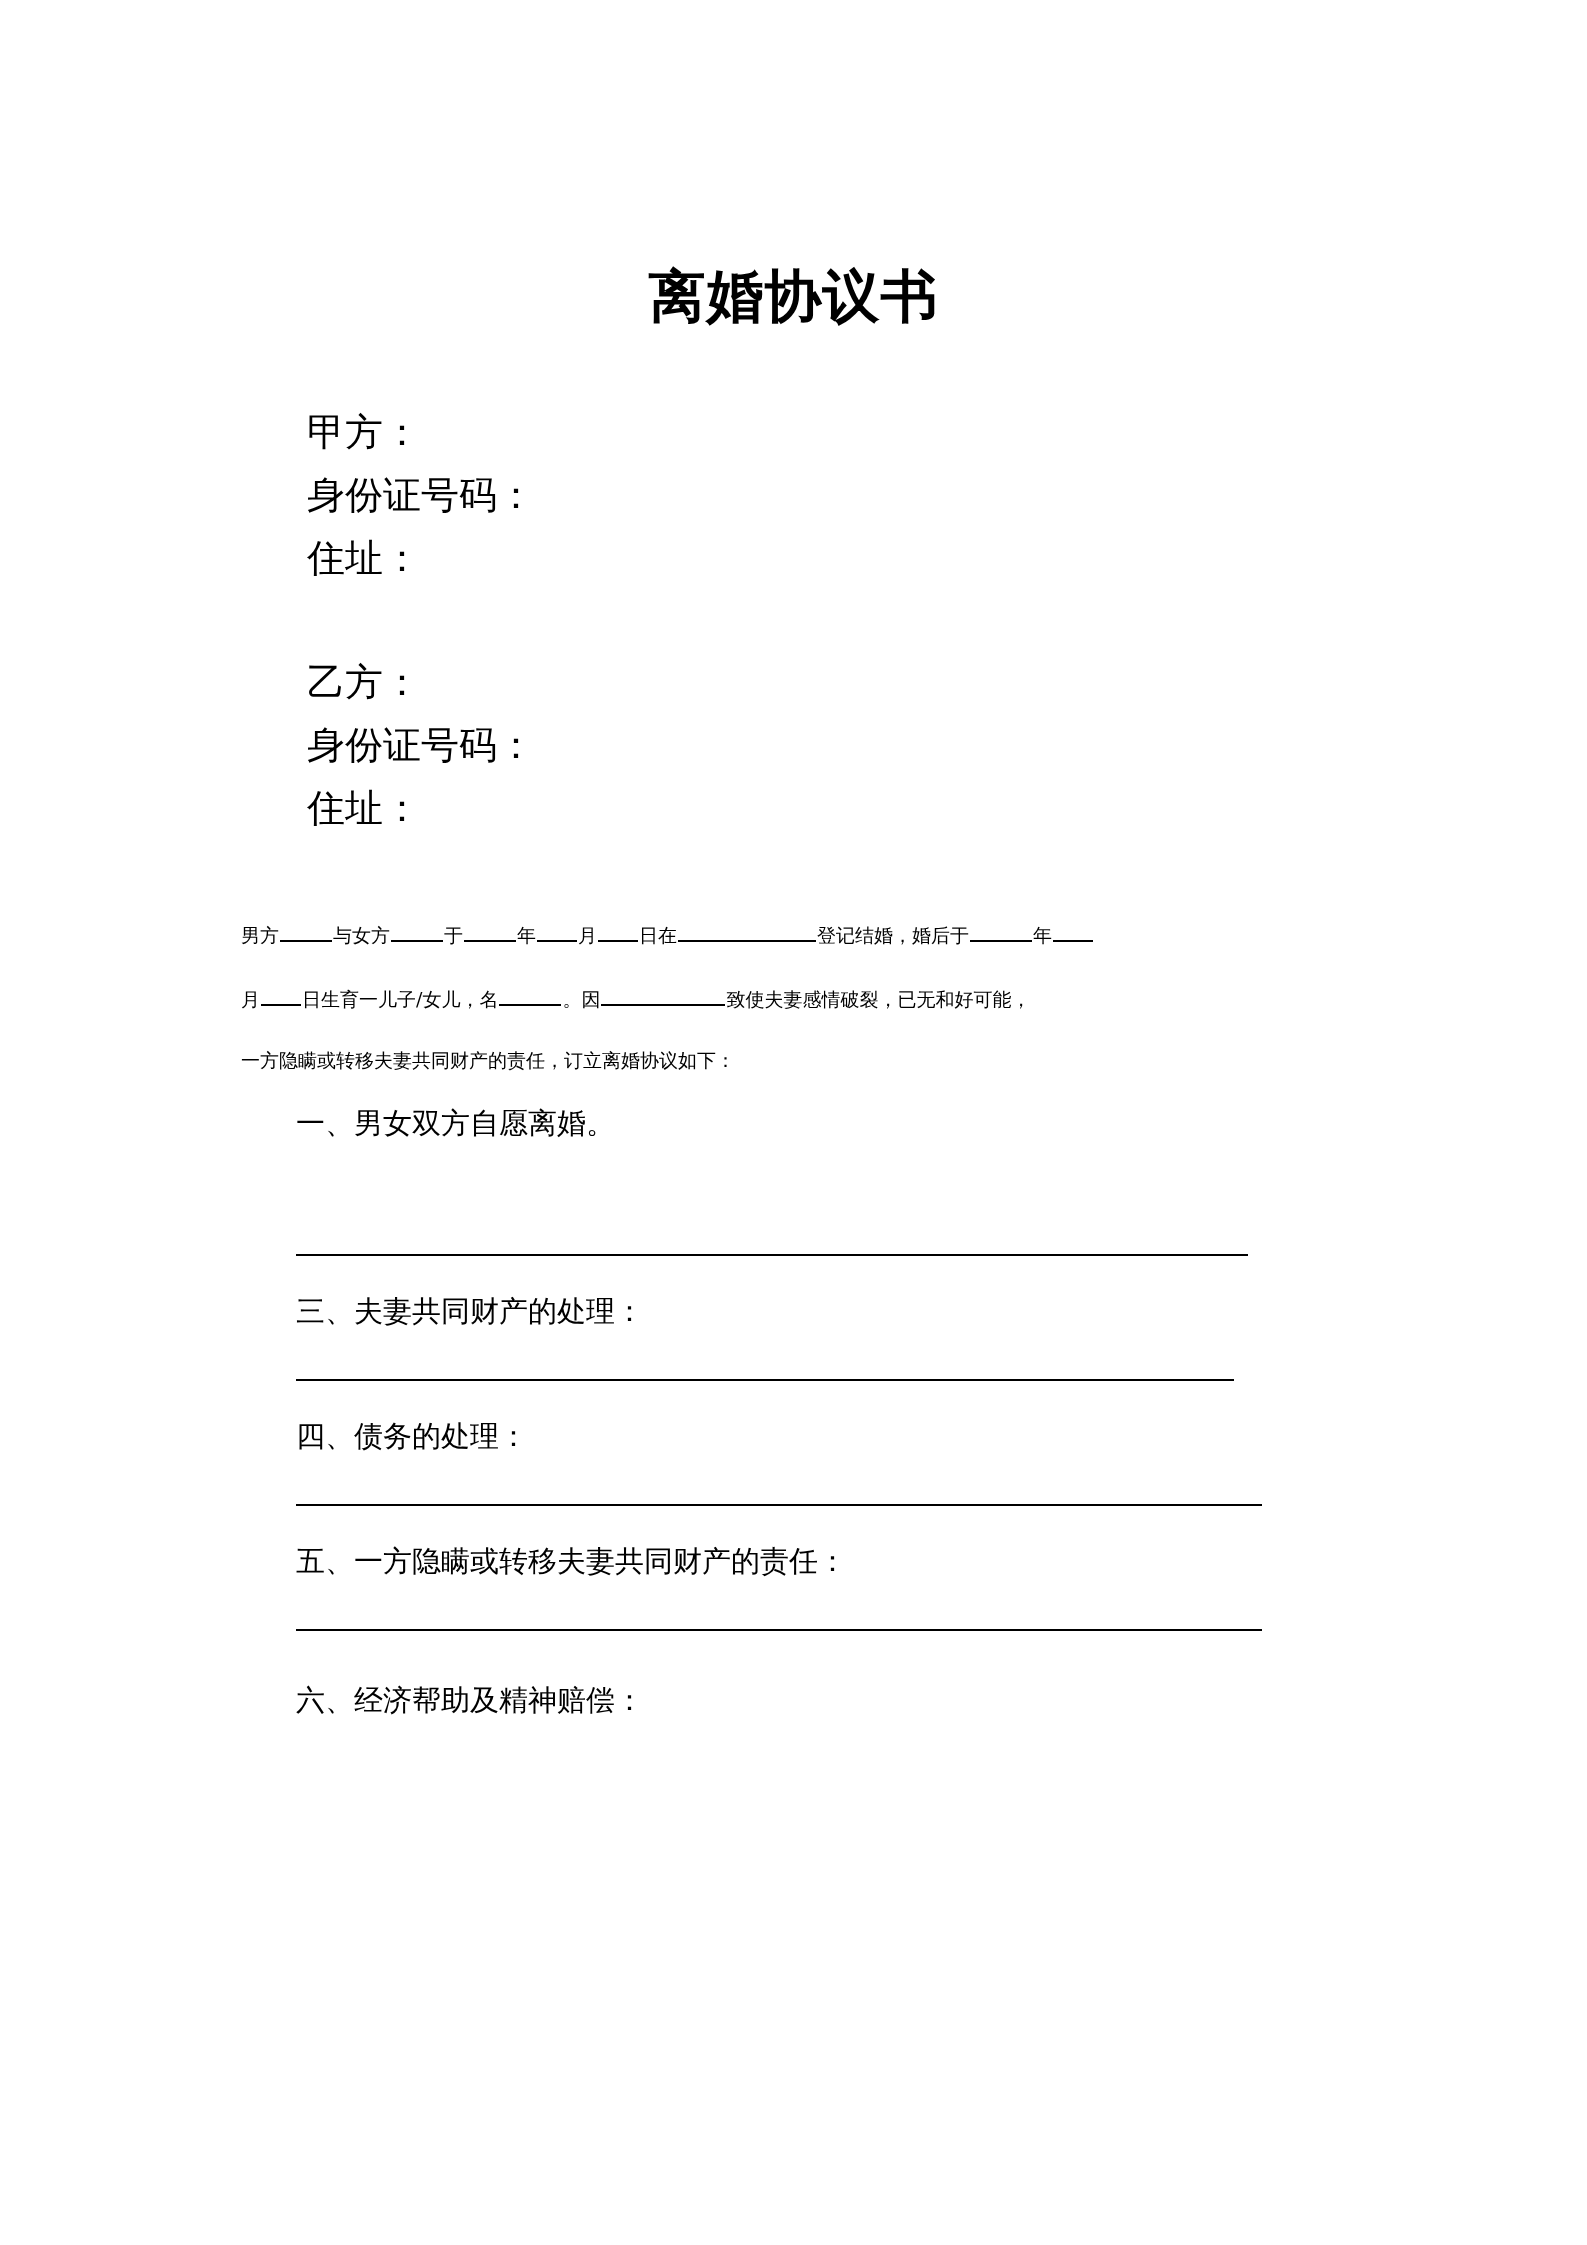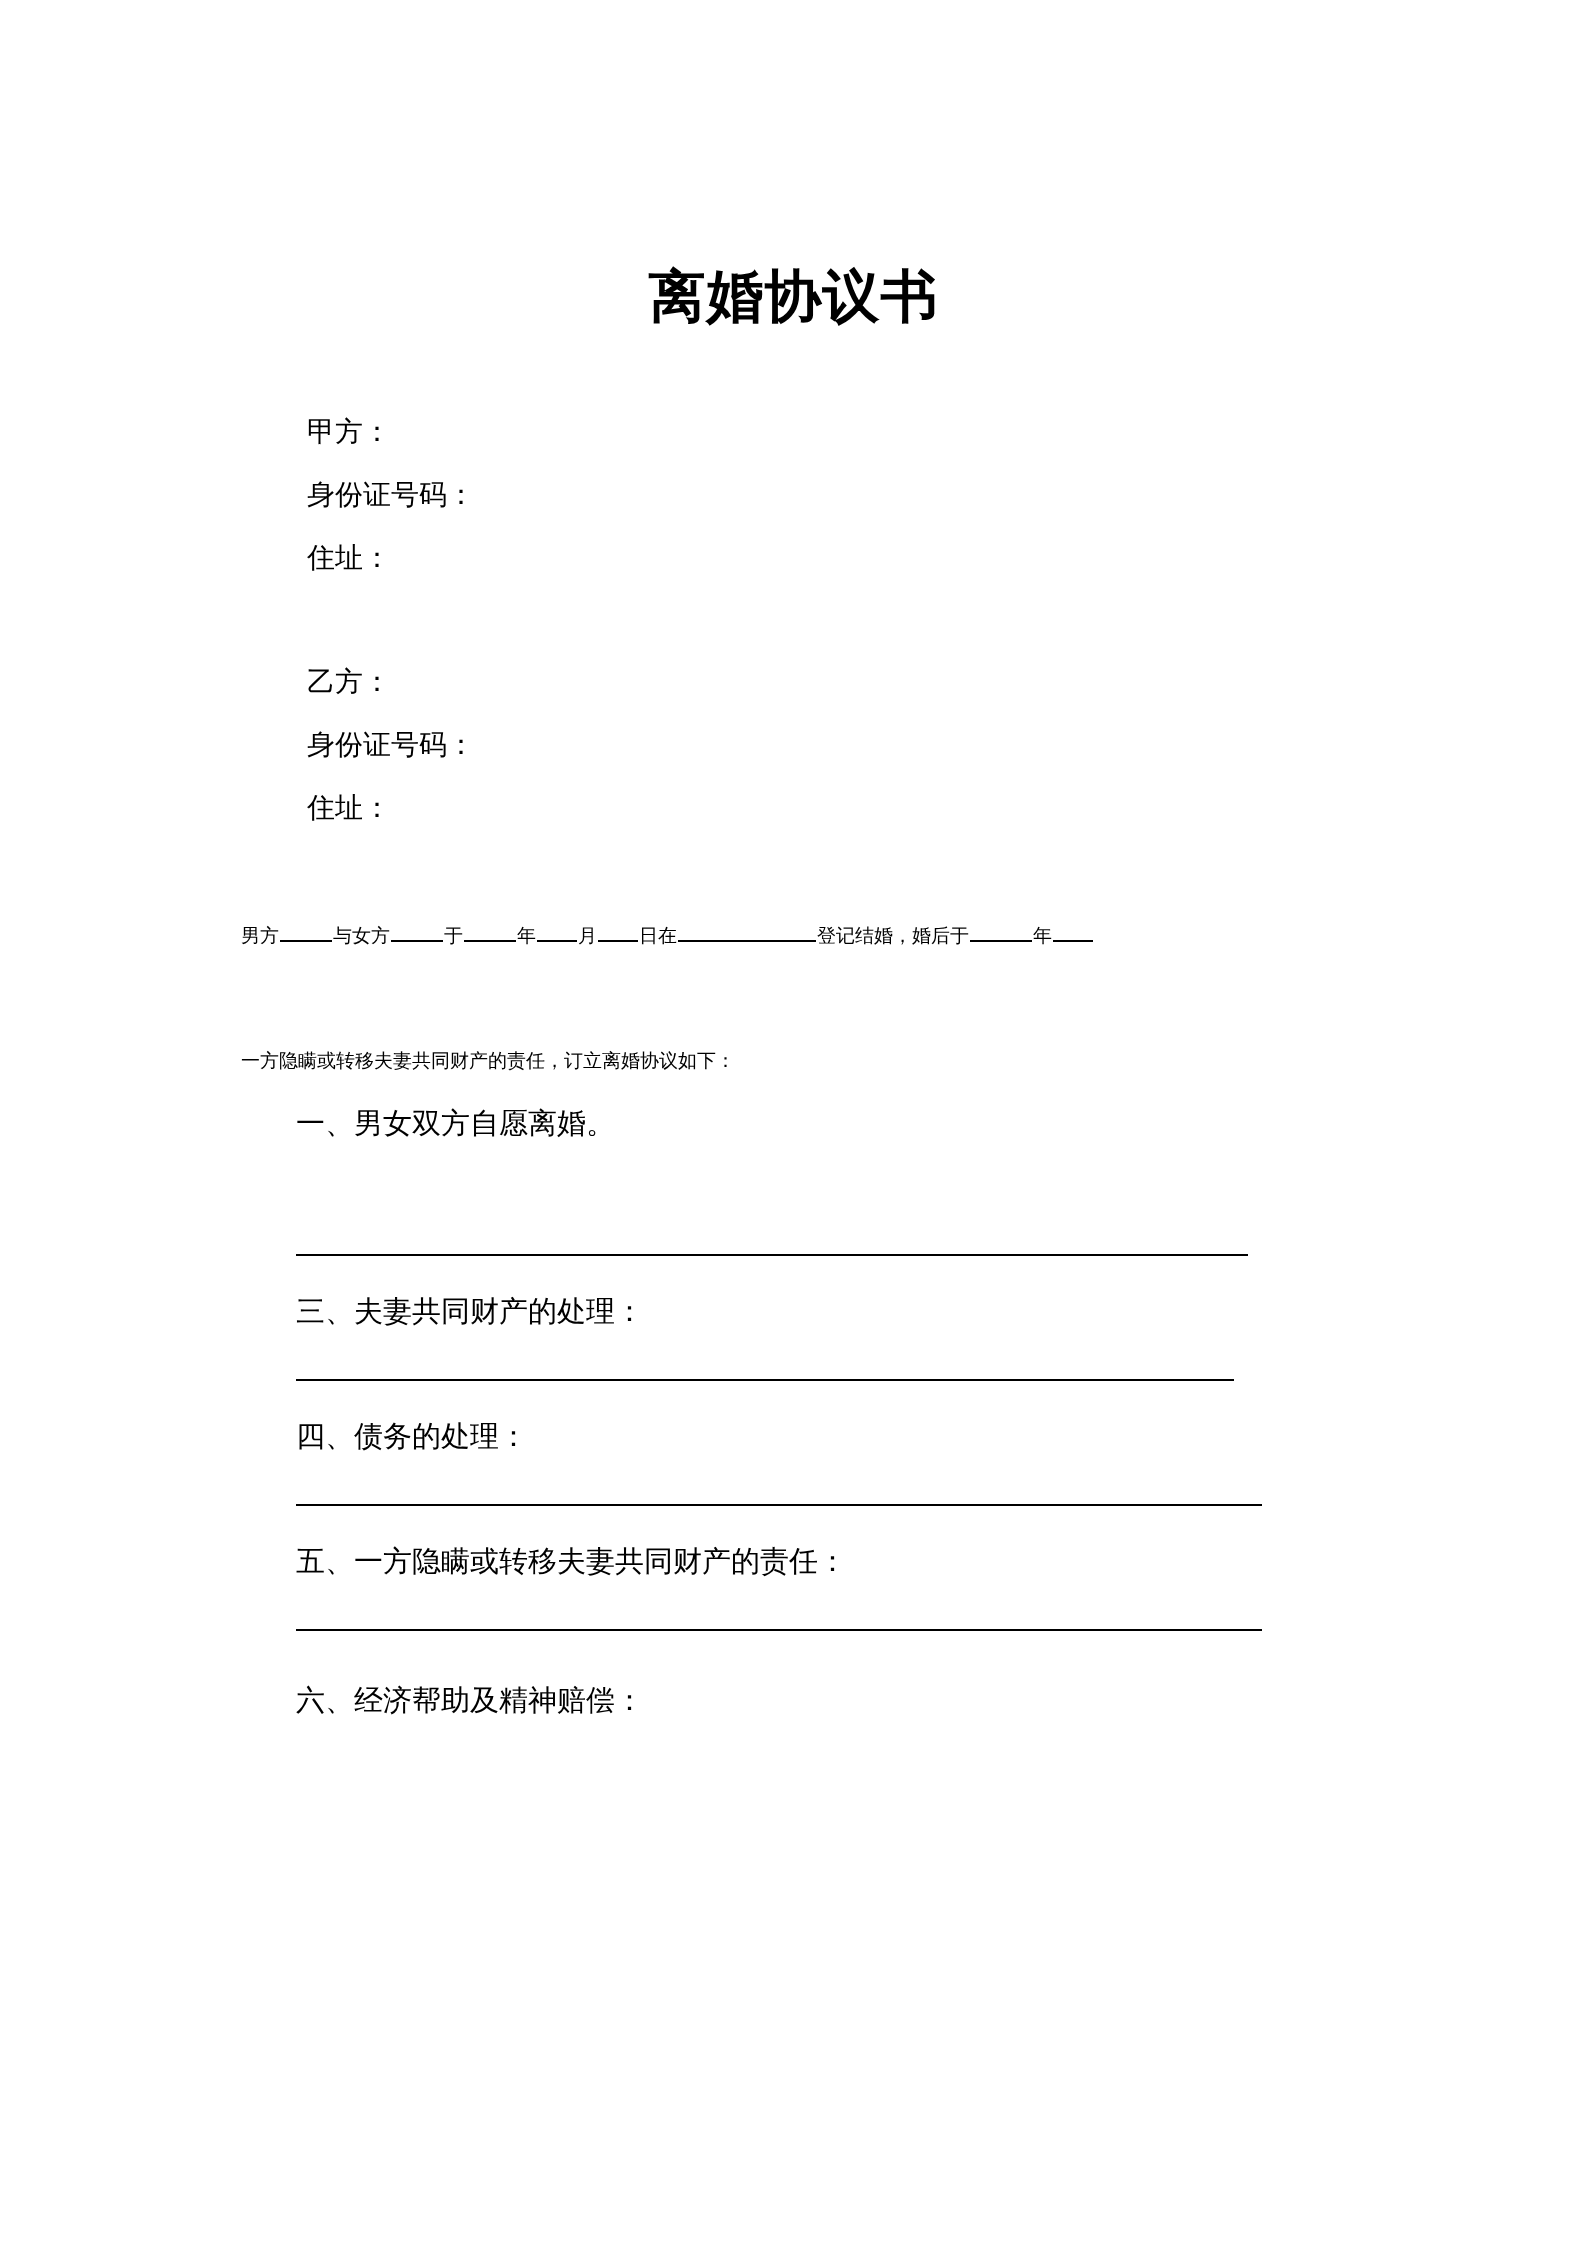--- a/index.html
+++ b/index.html
@@ -29,21 +29,21 @@
       width: 1587px;
       text-align: center;
       font-size: 57px;
       font-weight: bold;
       letter-spacing: 1px;
       line-height: 76px;
     }
     .party-line {
       position: absolute;
       left: 307px;
-      font-size: 28px;
+      font-size: 38px;
       line-height: 40px;
       white-space: nowrap;
     }
     .para-line {
       position: absolute;
       left: 241px;
       font-size: 19px;
       line-height: 40px;
       white-space: nowrap;
     }
@@ -80,20 +80,23 @@
   <div class="party-line" style="top:538px;">住址：</div>
 
   <div class="party-line" style="top:662px;">乙方：</div>
   <div class="party-line" style="top:725px;">身份证号码：</div>
   <div class="party-line" style="top:788px;">住址：</div>
 
   <div class="para-line" style="top:912px;">
     <span>男方</span><span class="blank" style="width:52px;"></span><span>与女方</span><span class="blank" style="width:52px;"></span><span>于</span><span class="blank" style="width:52px;"></span><span>年</span><span class="blank" style="width:40px;"></span><span>月</span><span class="blank" style="width:40px;"></span><span>日在</span><span class="blank" style="width:138px;"></span><span>登记结婚，婚后于</span><span class="blank" style="width:62px;"></span><span>年</span><span class="blank" style="width:40px;"></span>
   </div>
 
+  <div class="para-line" style="top:976px;">
+    <span>月</span><span class="blank" style="width:40px;"></span><span>日生育一儿子/女儿，名</span><span class="blank" style="width:62px;"></span><span>。因</span><span class="blank" style="width:124px;"></span><span>致使夫妻感情破裂，已无和好可能，</span>
+  </div>
 
   <div class="para-line" style="top:1040px;">一方隐瞒或转移夫妻共同财产的责任，订立离婚协议如下：</div>
 
   <div class="item-line" style="top:1103px;">一、男女双方自愿离婚。</div>
 
   <div class="fill-line" style="top:1254px; width:952px;"></div>
 
   <div class="item-line" style="top:1291px;">三、夫妻共同财产的处理：</div>
   <div class="fill-line" style="top:1379px; width:938px;"></div>
 

